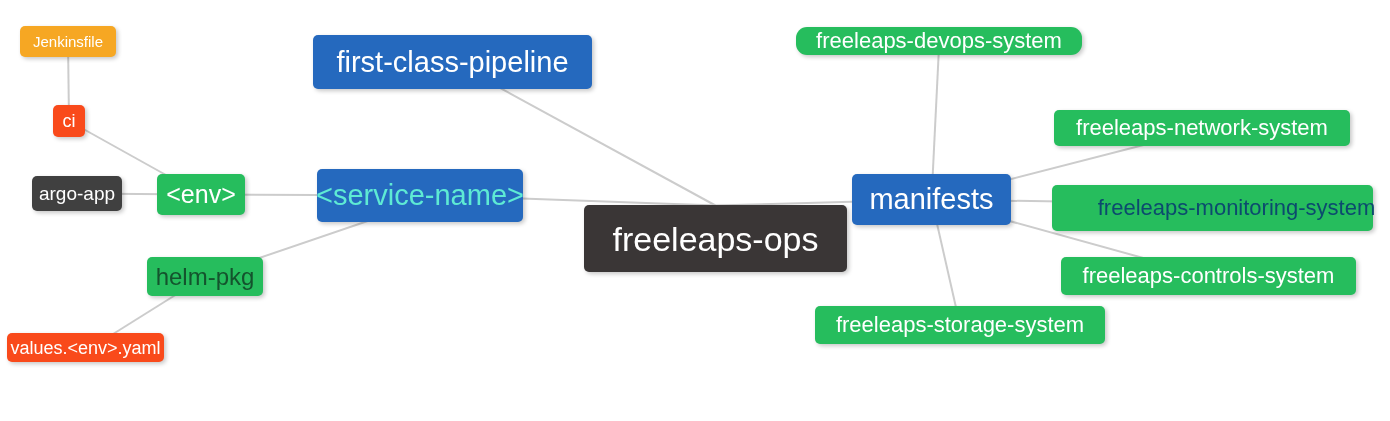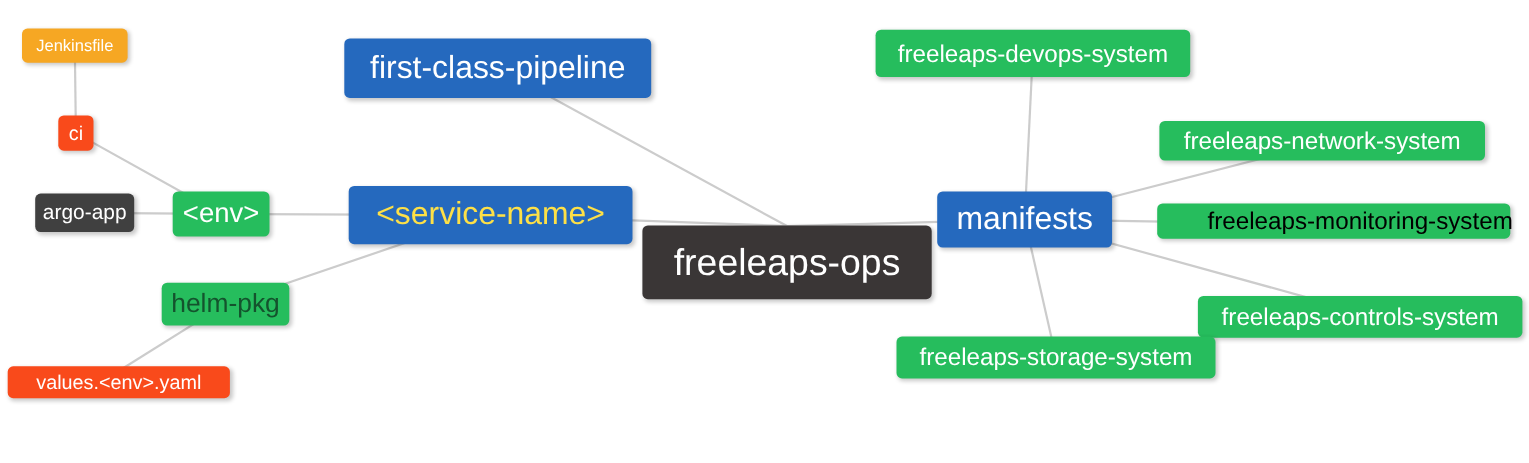--- a/index.html
+++ b/index.html
@@ -55,23 +55,23 @@
       <line x1="931.5" y1="199.5" x2="1212.5" y2="204" stroke="#cccccc" stroke-width="2"></line>
       <line x1="931.5" y1="199.5" x2="1208.5" y2="276" stroke="#cccccc" stroke-width="2"></line>
       <line x1="931.5" y1="199.5" x2="960" y2="325" stroke="#cccccc" stroke-width="2"></line>
     </svg>
 
 <div class="node" style="left: 20px; top: 26px; width: 96px; height: 31px; font-size: 15px; background: rgb(246, 167, 35); color: rgb(255, 255, 255);">Jenkinsfile</div>
     <div class="node" style="left: 53px; top: 105px; width: 32px; height: 32px; font-size: 18px; background: rgb(249, 74, 27); color: rgb(255, 255, 255);">ci</div>
     <div class="node" style="left: 32px; top: 176px; width: 90px; height: 35px; font-size: 19px; background: #404040; color: rgb(255, 255, 255);">argo-app</div>
     <div class="node" style="left: 157px; top: 174px; width: 88px; height: 41px; font-size: 25px; background: rgb(38, 189, 93); color: rgb(255, 255, 255);">&lt;env&gt;</div>
     <div class="node" style="left: 147px; top: 257px; width: 116px; height: 39px; font-size: 24px; background: rgb(38, 189, 93); color: #14532d;">helm-pkg</div>
-    <div class="node" style="left: 7px; top: 333px; width: 202px; height: 29px; font-size: 18px; background: rgb(249, 74, 27); color: rgb(255, 255, 255);">values.&lt;env&gt;.yaml</div>
-    <div class="node" style="left: 317px; top: 169px; width: 258px; height: 53px; font-size: 29px; background: rgb(37, 105, 190); color: #fde047;">&lt;service-name&gt;</div>
+    <div class="node" style="left: 7px; top: 333px; width: 157px; height: 29px; font-size: 18px; background: rgb(249, 74, 27); color: rgb(255, 255, 255);">values.&lt;env&gt;.yaml</div>
+    <div class="node" style="left: 317px; top: 169px; width: 206px; height: 53px; font-size: 29px; background: rgb(37, 105, 190); color: #5eead4;">&lt;service-name&gt;</div>
     <div class="node" style="left: 313px; top: 35px; width: 279px; height: 54px; font-size: 29px; background: rgb(37, 105, 190); color: rgb(255, 255, 255);">first-class-pipeline</div>
     <div class="node" style="left: 584px; top: 172px; width: 263px; height: 67px; font-size: 34px; background: rgb(58, 54, 54); color: rgb(255, 255, 255); margin-top: 33px;">freeleaps-ops</div>
     <div class="node" style="left: 852px; top: 174px; width: 159px; height: 51px; font-size: 29px; background: rgb(37, 105, 190); color: rgb(255, 255, 255);">manifests</div>
-    <div class="node" style="left: 796px; top: 27px; width: 286px; height: 43px; font-size: 22px; background: rgb(38, 189, 93); color: rgb(255, 255, 255);">freeleaps-devops-system</div>
+    <div class="node" style="left: 796px; top: 27px; width: 286px; height: 28px; font-size: 22px; background: rgb(38, 189, 93); color: rgb(255, 255, 255); border-radius: 11px;">freeleaps-devops-system</div>
     <div class="node" style="left: 1054px; top: 110px; width: 296px; height: 36px; font-size: 22px; background: rgb(38, 189, 93); color: rgb(255, 255, 255);">freeleaps-network-system</div>
-    <div class="node" style="left: 1052px; top: 185px; width: 321px; height: 32px; font-size: 22px; background: rgb(38, 189, 93); color: #000000; padding-left: 48px;">freeleaps-monitoring-system</div>
-    <div class="node" style="left: 1061px; top: 269px; width: 295px; height: 38px; font-size: 22px; background: rgb(38, 189, 93); color: rgb(255, 255, 255); margin-left: 28px;">freeleaps-controls-system</div>
+    <div class="node" style="left: 1052px; top: 185px; width: 321px; height: 46px; font-size: 22px; background: rgb(38, 189, 93); color: #0c4a6e; padding-left: 48px;">freeleaps-monitoring-system</div>
+    <div class="node" style="left: 1061px; top: 257px; width: 295px; height: 38px; font-size: 22px; background: rgb(38, 189, 93); color: rgb(255, 255, 255);">freeleaps-controls-system</div>
     <div class="node" style="left: 815px; top: 306px; width: 290px; height: 38px; font-size: 22px; background: rgb(38, 189, 93); color: rgb(255, 255, 255);">freeleaps-storage-system</div>
   </div>
 
 </body></html>

